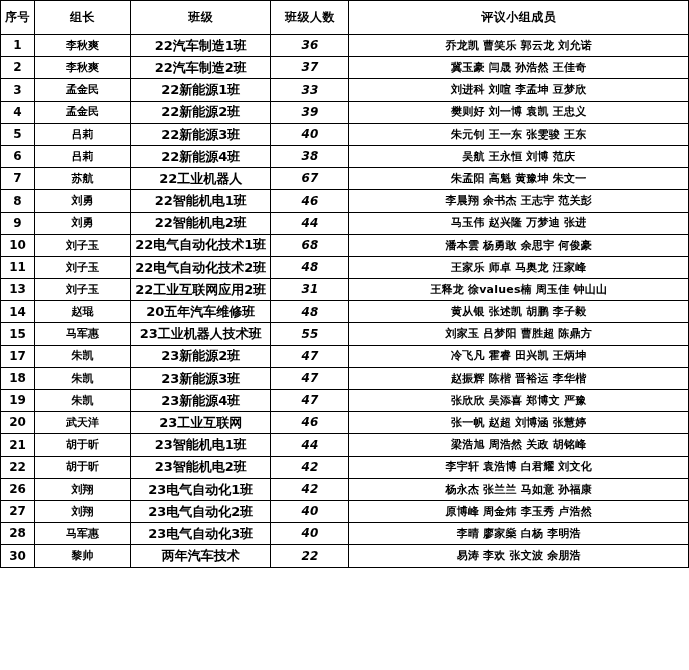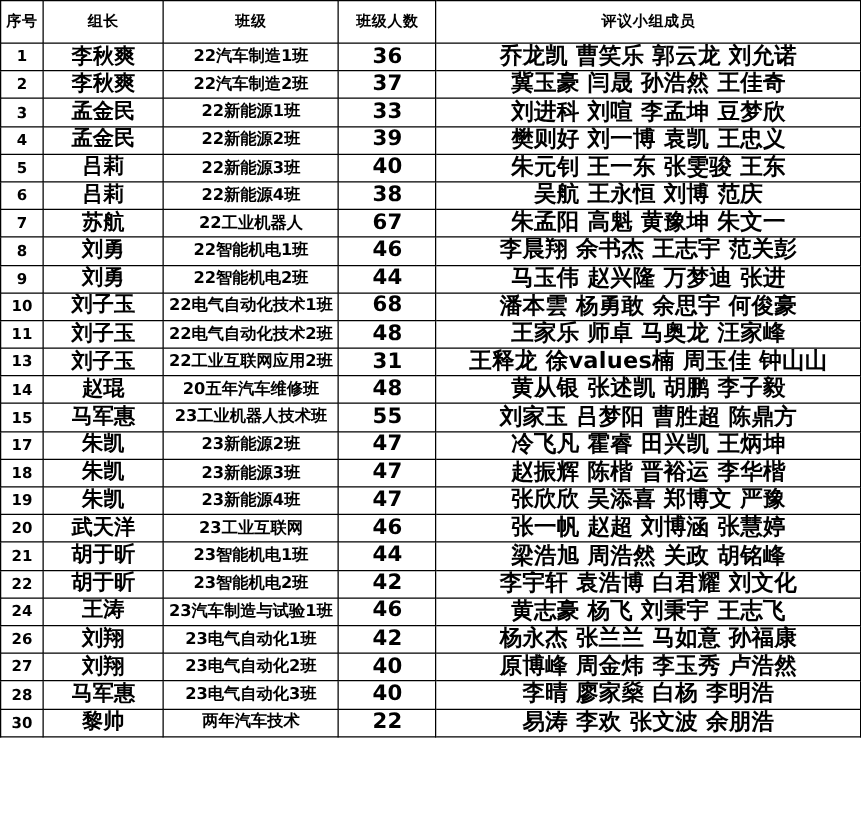--- a/index.html
+++ b/index.html
@@ -40,24 +40,24 @@
     font-size: 12.5px;
   }
   
   .col-idx   { width: 34px; }
   .col-lead  { width: 96px; }
   .col-class { width: 140px; }
   .col-count { width: 78px; }
   .col-members { width: 339px; }
 
   td.c-idx   { font-size: 12px; }
-  td.c-lead  { font-size: 17px; }
+  td.c-lead  { font-size: 11px; }
   td.c-class { font-size: 13px; }
-  td.c-count { font-size: 17px; }
-  td.c-members { font-size: 18px; letter-spacing: 0.2px; }
+  td.c-count { font-size: 12px; font-style: italic; }
+  td.c-members { font-size: 11px; letter-spacing: 0.2px; }
 </style>
 </head>
 <body>
 
 <table class="grade-table">
   <colgroup>
     <col class="col-idx">
     <col class="col-lead">
     <col class="col-class">
     <col class="col-count">
@@ -207,27 +207,20 @@
         <td class="c-members">梁浩旭 周浩然 关政 胡铭峰</td>
       </tr>
       <tr>
         <td class="c-idx">22</td>
         <td class="c-lead">胡于昕</td>
         <td class="c-class">23智能机电2班</td>
         <td class="c-count">42</td>
         <td class="c-members">李宇轩 袁浩博 白君耀 刘文化</td>
       </tr>
       <tr>
-        <td class="c-idx">24</td>
-        <td class="c-lead">王涛</td>
-        <td class="c-class">23汽车制造与试验1班</td>
-        <td class="c-count">46</td>
-        <td class="c-members">黄志豪 杨飞 刘秉宇 王志飞</td>
-      </tr>
-      <tr>
         <td class="c-idx">26</td>
         <td class="c-lead">刘翔</td>
         <td class="c-class">23电气自动化1班</td>
         <td class="c-count">42</td>
         <td class="c-members">杨永杰 张兰兰 马如意 孙福康</td>
       </tr>
       <tr>
         <td class="c-idx">27</td>
         <td class="c-lead">刘翔</td>
         <td class="c-class">23电气自动化2班</td>

